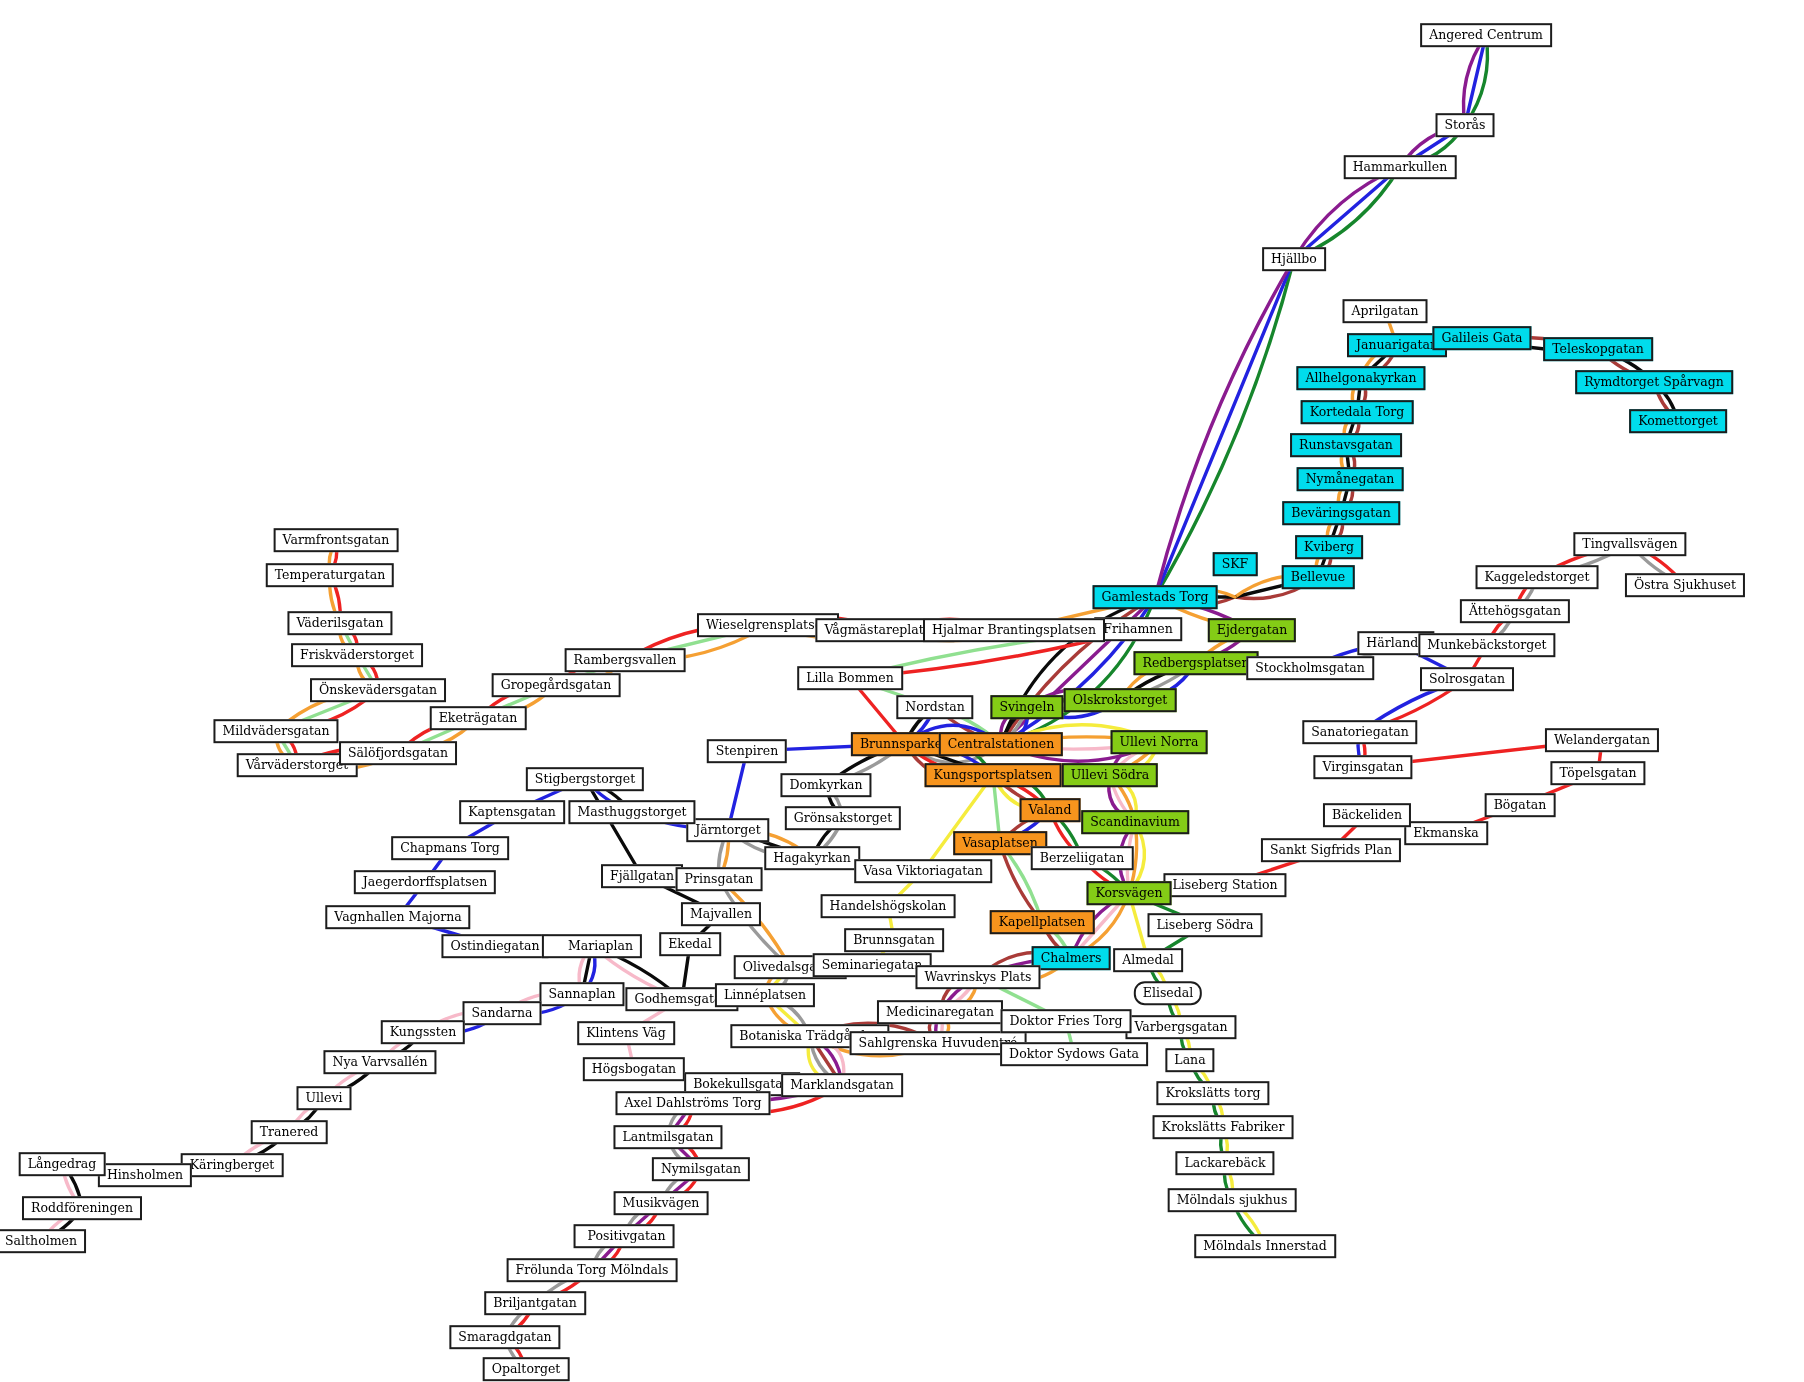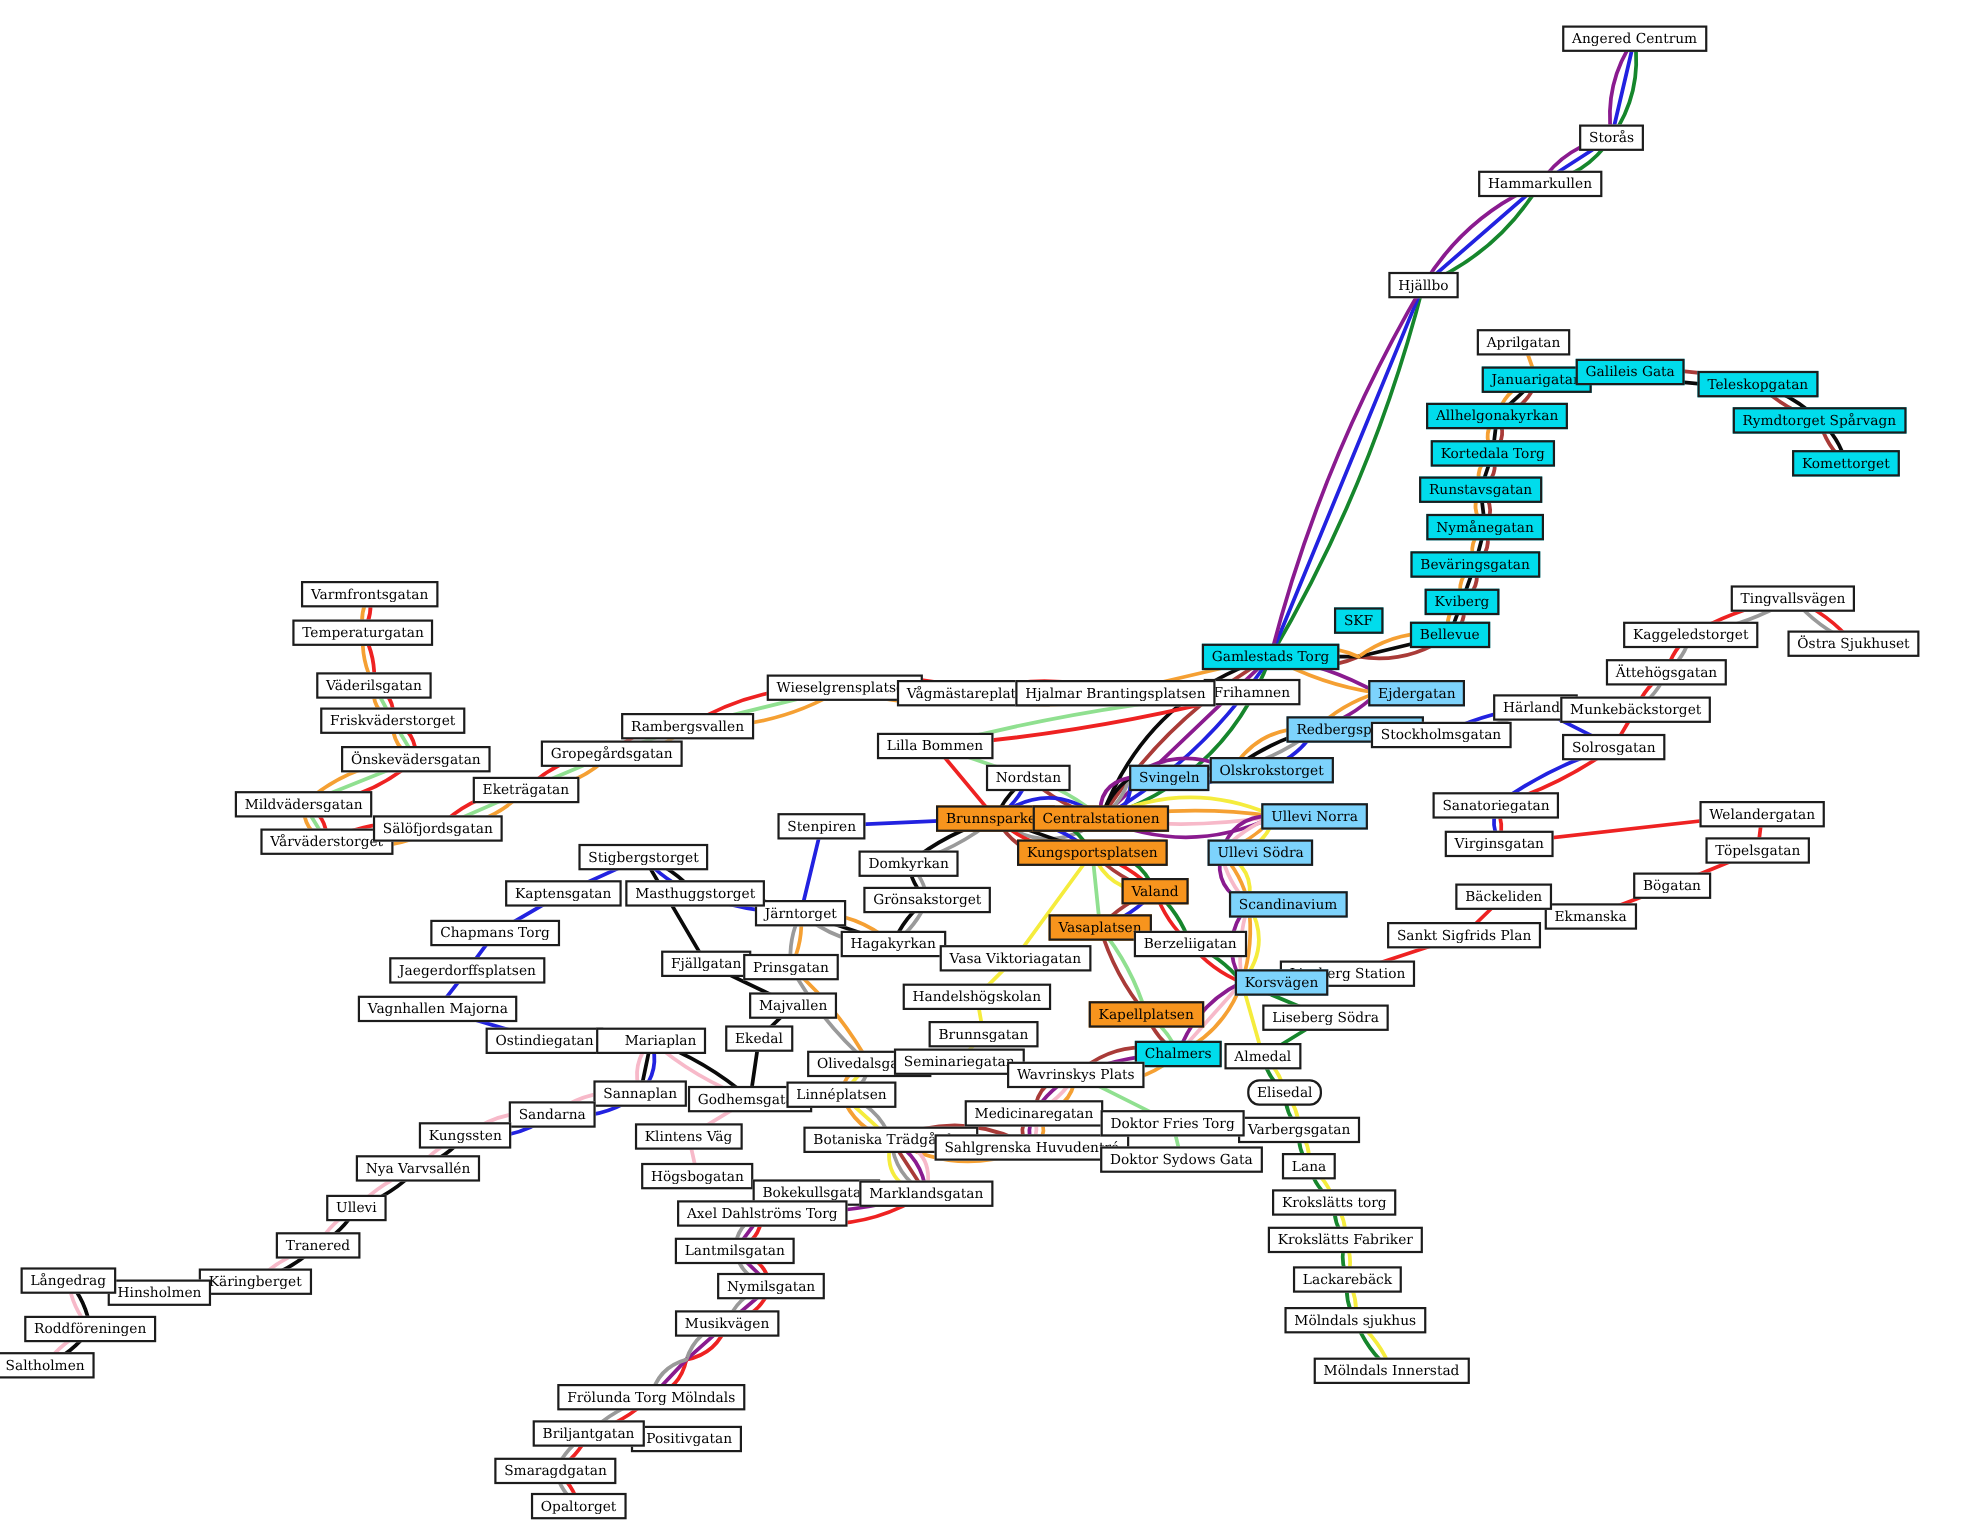--- a/index.html
+++ b/index.html
@@ -4,21 +4,21 @@
 <style>
   html,body{margin:0;padding:0;background:#ffffff;}
   #map{position:relative;width:1804px;height:1382px;overflow:hidden;background:#fff;
        font-family:"DejaVu Serif",serif;}
   #lines{position:absolute;left:0;top:0;}
   #stations{position:absolute;left:0;top:0;width:100%;height:100%;}
   .station{position:absolute;transform:translate(-50%,-50%);background:#fff;
     border:2px solid #1c1c1c;padding:2px 7px;font-size:12.5px;line-height:1.25;
     color:#000;white-space:nowrap;text-align:center;}
   .station.c{background:#00dcec;}
-  .station.g{background:#7dd3fc;margin-left:36px;}
+  .station.g{background:#84cc16;}
   .station.o{background:#f7941d;}
 </style>
 </head>
 <body>
 
 <div id="map">
   <svg id="lines" width="1804" height="1382" viewBox="0 0 1804 1382">
       <path d="M 1486 35 Q 1493.3384120974179 84.16229615606419 1465 125" fill="none" stroke="#16862c" stroke-width="3.4" stroke-linecap="round"></path>
       <path d="M 1486 35 Q 1475.5 80 1465 125" fill="none" stroke="#2222e0" stroke-width="3.4" stroke-linecap="round"></path>
       <path d="M 1486 35 Q 1457.6615879025821 75.83770384393581 1465 125" fill="none" stroke="#8a1b8f" stroke-width="3.4" stroke-linecap="round"></path>
@@ -457,21 +457,21 @@
       <div class="station w" style="left: 721px; top: 914px;">Majvallen</div>
       <div class="station w" style="left: 690px; top: 944px;">Ekedal</div>
       <div class="station w" style="left: 626px; top: 1033px;">Klintens Väg</div>
       <div class="station w" style="left: 634px; top: 1069px;">Högsbogatan</div>
       <div class="station w" style="left: 742px; top: 1084px;">Bokekullsgatan</div>
       <div class="station w" style="left: 842px; top: 1085px;">Marklandsgatan</div>
       <div class="station w" style="left: 693px; top: 1103px;">Axel Dahlströms Torg</div>
       <div class="station w" style="left: 668px; top: 1137px;">Lantmilsgatan</div>
       <div class="station w" style="left: 701px; top: 1169px;">Nymilsgatan</div>
       <div class="station w" style="left: 661px; top: 1203px;">Musikvägen</div>
-      <div class="station w" style="left: 624px; top: 1308px; padding-left: 12px;">Positivgatan</div>
+      <div class="station w" style="left: 624px; top: 1236px; padding-left: 12px;">Positivgatan</div>
       <div class="station w" style="left: 592px; top: 1270px;">Frölunda Torg Mölndals</div>
       <div class="station w" style="left: 535px; top: 1303px;">Briljantgatan</div>
       <div class="station w" style="left: 505px; top: 1337px;">Smaragdgatan</div>
       <div class="station w" style="left: 526px; top: 1369px;">Opaltorget</div>
       <div class="station w" style="left: 790px; top: 967px;">Olivedalsgatan</div>
       <div class="station w" style="left: 872px; top: 965px;">Seminariegatan</div>
       <div class="station w" style="left: 765px; top: 995px;">Linnéplatsen</div>
       <div class="station w" style="left: 810px; top: 1036px;">Botaniska Trädgården</div>
       <div class="station w" style="left: 940px; top: 1012px;">Medicinaregatan</div>
       <div class="station w" style="left: 938px; top: 1043px;">Sahlgrenska Huvudentré</div>

